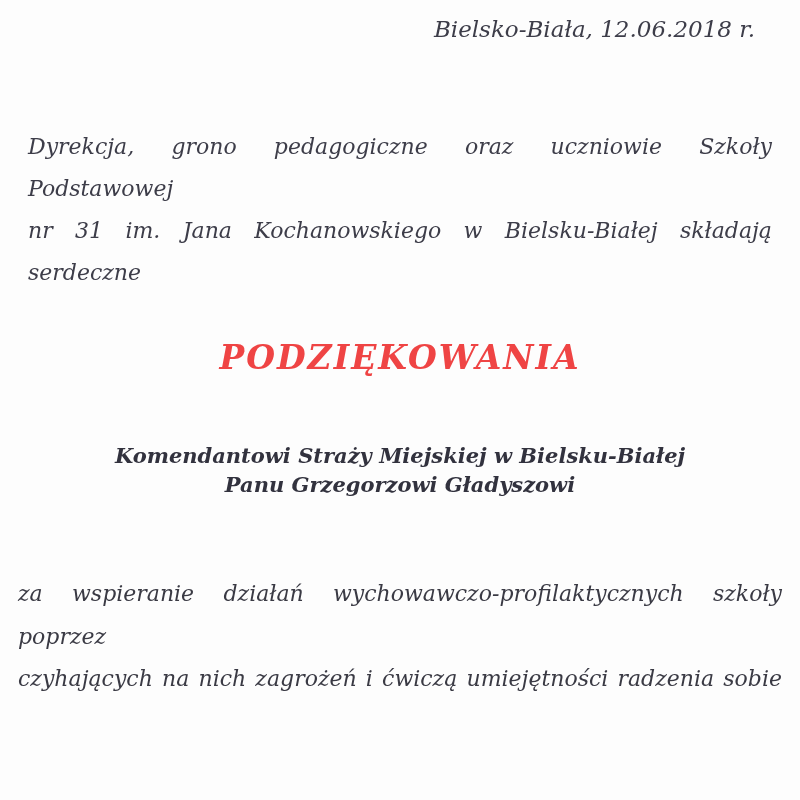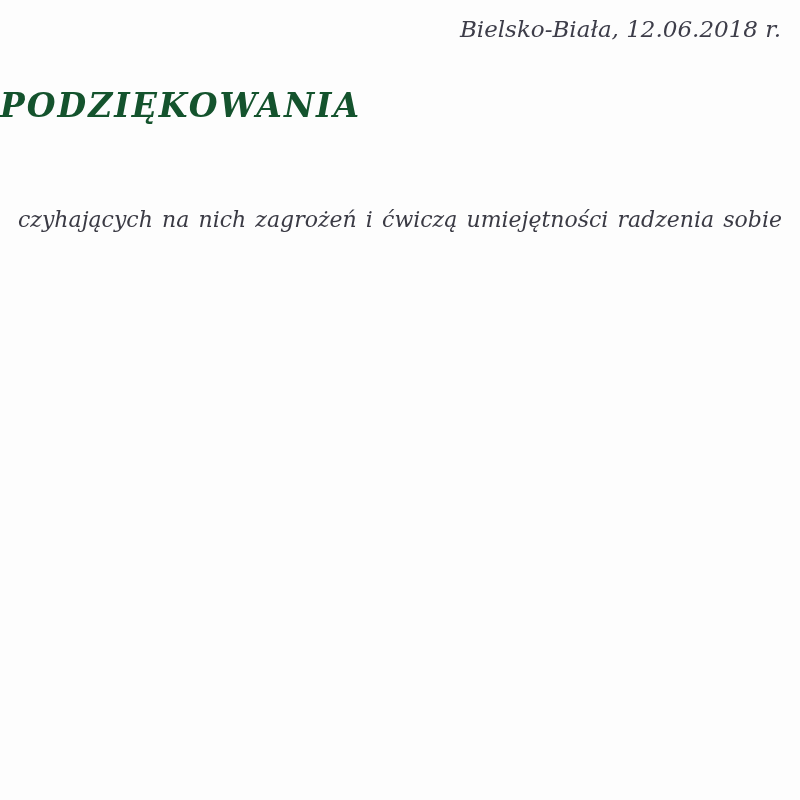--- a/index.html
+++ b/index.html
@@ -10,46 +10,47 @@
     color: #3a3a44;
     overflow: hidden;
   }
   .page {
     width: 800px;
     height: 800px;
     position: relative;
   }
   .dateline {
     margin-top: 16px;
-    padding-right: 19px;
+    padding-right: 45px;
     text-align: right;
     font-style: italic;
     font-size: 23px;
     color: #3d3d49;
   }
   .intro {
     margin-top: 84px;
     padding: 0 28px;
     font-style: italic;
     font-size: 22px;
     line-height: 42px;
     color: #3d3d49;
   }
   .intro .line,
   .body .line {
     text-align: justify;
     text-align-last: justify;
   }
   .letter-title {
     margin-top: 44px;
+    text-align: center;
     font-style: italic;
     font-weight: bold;
     font-size: 33px;
     letter-spacing: 2px;
-    color: #14532d;
+    color: #ef4444;
   }
   .recipient {
     margin-top: 64px;
     text-align: center;
     font-style: italic;
     font-weight: bold;
     font-size: 21px;
     line-height: 29px;
     color: #32323e;
   }
@@ -62,24 +63,31 @@
     color: #3a3a44;
   }
 </style>
 </head>
 <body style="background: rgb(253, 253, 253); color: rgb(58, 58, 68);">
 
 <div class="page">
 
   <div class="dateline">Bielsko-Biała, 12.06.2018 r.</div>
 
+  <div class="intro">
+    <div class="line">Dyrekcja, grono pedagogiczne oraz uczniowie Szkoły Podstawowej</div>
+    <div class="line">nr 31 im. Jana Kochanowskiego w Bielsku-Białej składają serdeczne</div>
+  </div>
 
   <div class="letter-title">PODZIĘKOWANIA</div>
 
   <div class="recipient">
+    <div>Komendantowi Straży Miejskiej w Bielsku-Białej</div>
+    <div>Panu Grzegorzowi Gładyszowi</div>
   </div>
 
   <div class="body">
+    <div class="line">za wspieranie działań wychowawczo-profilaktycznych szkoły poprzez</div>
     <div class="line">czyhających na nich zagrożeń i ćwiczą umiejętności radzenia sobie</div>
 
   </div>
 
 </div>
 
 </body></html>

